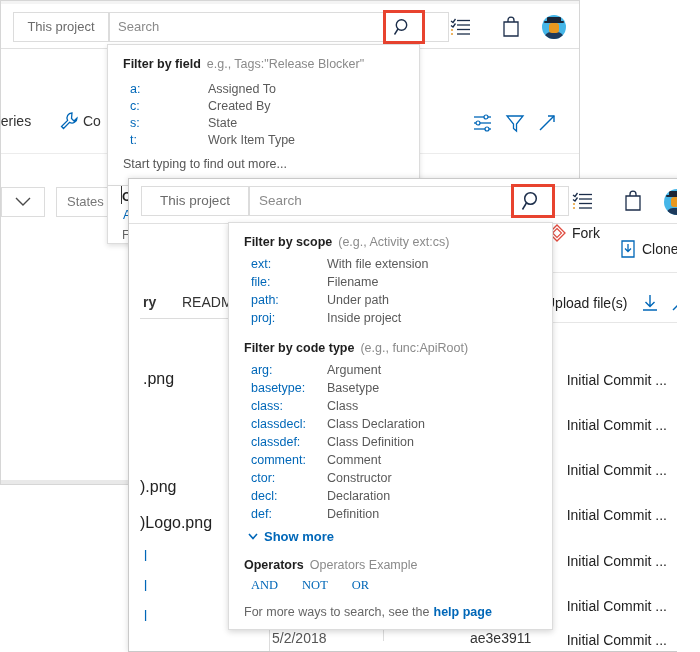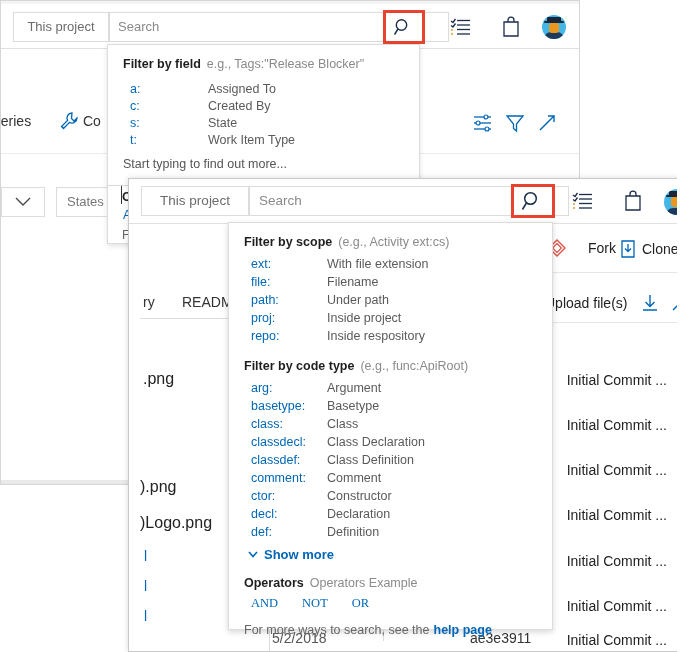--- a/index.html
+++ b/index.html
@@ -65,21 +65,21 @@
   .caret{position:absolute;left:121px;top:186px;width:1px;height:18px;background:#333;}
 
   .tooltip{position:absolute;left:405px;top:222px;height:24px;padding:0 9px;background:#fff;
            border:1px solid #9a9a9a;box-sizing:border-box;font-size:12.5px;color:#222;line-height:22px;white-space:nowrap;}
   .w2-divider1{position:absolute;left:140px;right:0;top:268px;height:1px;background:#e6e6e6;}
   .w2-vline{position:absolute;left:140px;top:44px;bottom:0;width:1px;background:#dcdcdc;}
   .w2-vline2{position:absolute;left:254px;top:44px;bottom:10px;width:1px;background:#dcdcdc;}
   .w2-divider2{position:absolute;left:140px;right:0;top:320px;height:1px;background:#e6e6e6;}
 
   .readme{position:absolute;left:182px;top:294px;font-size:14px;color:#333;}
-  .rytext{position:absolute;left:143px;top:294px;font-size:14px;color:#333;}
+  .rytext{position:absolute;left:143px;top:294px;font-size:14px;color:#333;font-weight:bold;}
 
   .fname{position:absolute;font-size:16px;color:#222;}
   .fblue{position:absolute;font-size:14px;color:#0067b8;}
 
   .commit{position:absolute;right:10px;font-size:14px;color:#222;white-space:nowrap;}
 
   .datecell{position:absolute;left:272px;top:630px;font-size:14px;color:#555;}
   .hashcell{position:absolute;left:470px;top:630px;font-size:14px;color:#333;}
 
   
@@ -298,21 +298,21 @@
     </div>
 
     <div class="w2-vline"></div>
     <div class="w2-vline2"></div>
   </div>
 
   <div class="caret"></div>
 
   <div class="tooltip">Get search results</div>
 
-  <div style="position:absolute;left:548px;top:239px;display:flex;align-items:center;gap:16px;">
+  <div style="position:absolute;left:548px;top:224px;display:flex;align-items:center;">
     <svg width="18" height="18" viewBox="0 0 18 18">
       <path d="M9 1 L17 9 L9 17 L1 9 Z" fill="none" stroke="#e04a3e" stroke-width="1.3"></path>
       <path d="M9 4.5 L13.5 9 L9 13.5 L4.5 9 Z" fill="none" stroke="#e04a3e" stroke-width="1.1"></path>
     </svg>
     <span style="margin-left:6px;font-size:14px;color:#222;">Fork</span>
   </div>
   <div style="position:absolute;left:620px;top:240px;display:flex;align-items:center;">
     <svg width="16" height="18" viewBox="0 0 16 18">
       <path d="M2 1 H14 V17 H2 Z" fill="none" stroke="#0067b8" stroke-width="1.3"></path>
       <path d="M8 4 V11 M5 8.5 L8 11.5 L11 8.5" fill="none" stroke="#0067b8" stroke-width="1.3"></path>
@@ -376,24 +376,20 @@
           <span class="v">Filename</span>
         </div>
         <div class="row2">
           <span class="k">path:</span>
           <span class="v">Under path</span>
         </div>
         <div class="row2">
           <span class="k">proj:</span>
           <span class="v">Inside project</span>
         </div>
-        <div class="row2">
-          <span class="k">repo:</span>
-          <span class="v">Inside respository</span>
-        </div>
       </div>
 
       <div class="sec-hd" style="margin-top:14px;">
         <b>Filter by code type</b><i>(e.g., func:ApiRoot)</i>
       </div>
 
       <div>
         <div class="row2">
           <span class="k">arg:</span>
           <span class="v">Argument</span>

